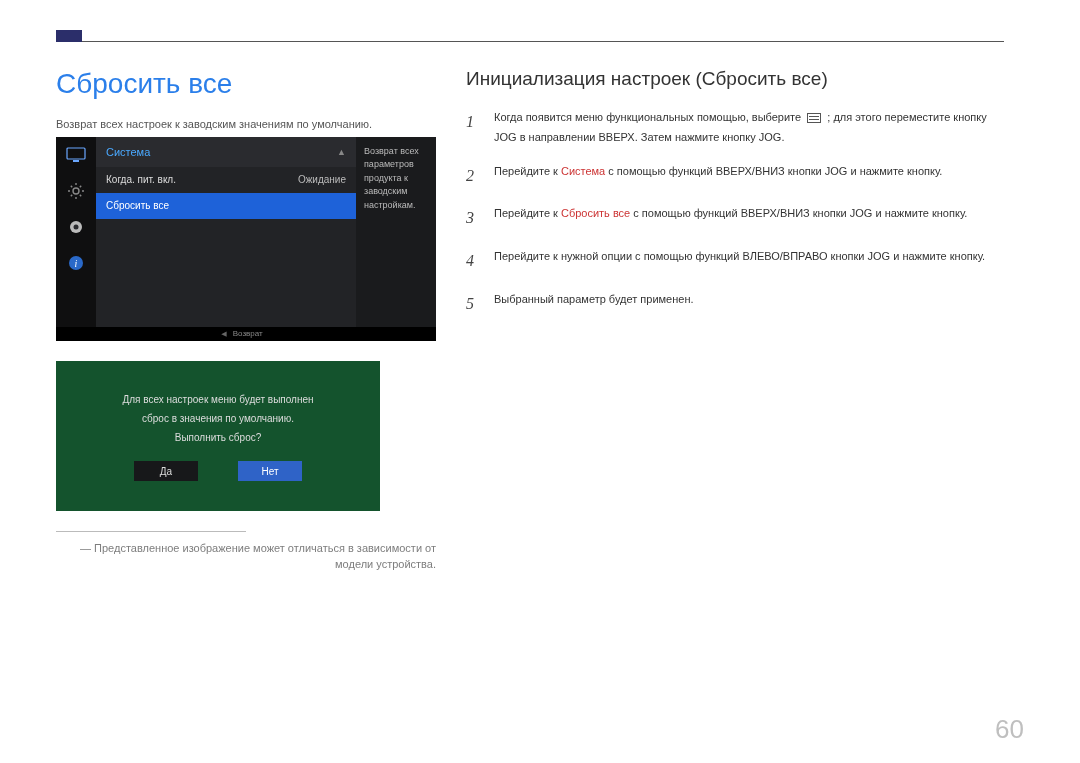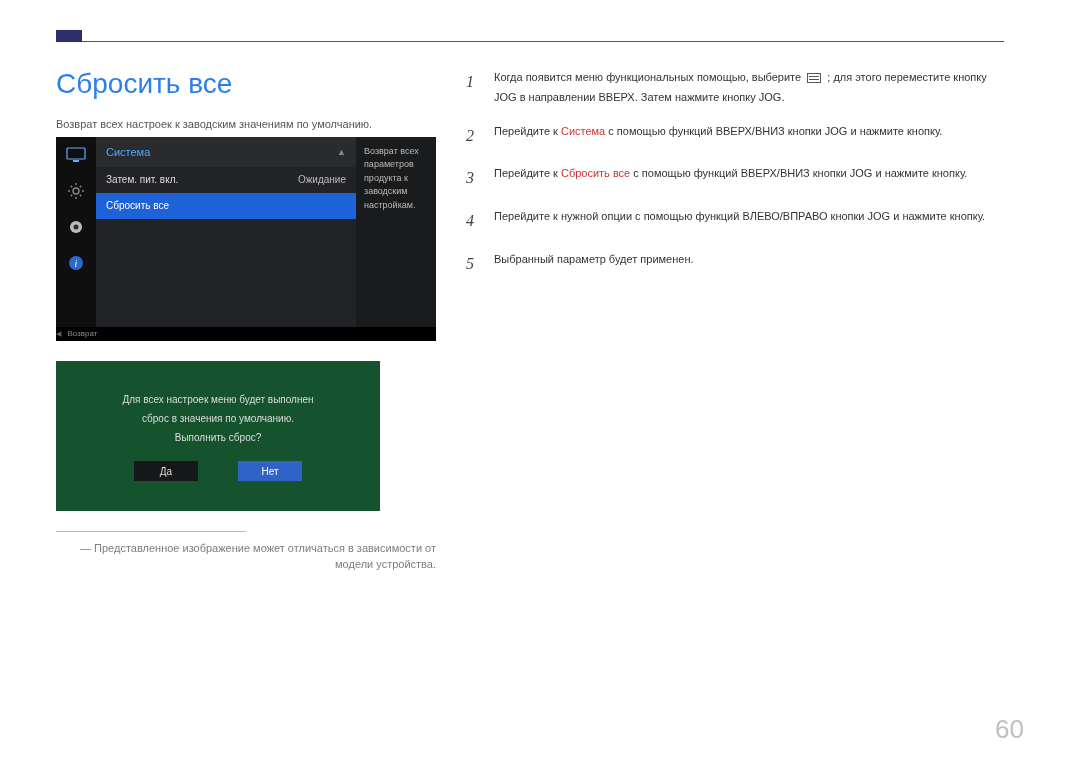--- a/index.html
+++ b/index.html
@@ -35,21 +35,21 @@
   .osd-rail { width:40px; background:#0f0f10; display:flex; flex-direction:column; align-items:center; gap:0; }
   .rail-ico { width:28px; height:36px; display:flex; align-items:center; justify-content:center; color:#666; }
   .rail-ico.sel { color:#4aa9ff; }
   .osd-panel { flex:0 0 260px; background:#222326; display:flex; flex-direction:column; }
   .osd-head { height:30px; display:flex; align-items:center; padding:0 10px; font-size:11px; color:#4aa9ff; background:#2a2b2f; }
   .osd-arrow { font-size:9px; color:#888; margin-left:auto; }
   .osd-row { height:26px; display:flex; align-items:center; padding:0 10px; font-size:10px; color:#ddd; }
   .osd-row .val { margin-left:auto; color:#bbb; }
   .osd-row.active { background:#1e62d9; color:#fff; }
   .osd-side { flex:1; background:#1a1b1d; padding:8px 8px; font-size:9px; color:#bbb; line-height:1.5; }
-  .osd-foot { position:absolute; bottom:0; left:0; right:0; height:14px; background:#000; display:flex; justify-content:flex-start; align-items:center; padding-right:8px; gap:6px; }
+  .osd-foot { position:absolute; bottom:0; left:0; right:0; height:14px; background:#000; display:flex; justify-content:center; align-items:center; padding-right:8px; gap:6px; }
   .osd-foot span { font-size:8px; color:#888; }
   .osd-foot .tri { font-size:7px; color:#666; }
   
   .confirm {
     margin-top:20px; width:324px; height:150px; background:#14532d; display:flex; flex-direction:column; align-items:center; justify-content:center; padding:10px 20px;
   }
   .confirm p { font-size:10px; color:#ddd; text-align:center; line-height:1.9; margin-bottom:14px; }
   .confirm .btns { display:flex; gap:40px; }
   .confirm .btn { width:64px; height:20px; font-size:10px; display:flex; align-items:center; justify-content:center; color:#ddd; }
   .confirm .btn.yes { background:#17181a; }
@@ -131,21 +131,21 @@
                 <text x="8" y="12" text-anchor="middle" font-size="10" font-family="Georgia" font-style="italic" fill="#fff">i</text>
               </svg>
           </div>
         </div>
         <div class="osd-panel">
           <div class="osd-head">
             <span>Система</span>
             <span class="osd-arrow">▲</span>
           </div>
           <div class="osd-row">
-            <span>Затем. пит. вкл.</span>
+            <span>Когда. пит. вкл.</span>
             <span class="val">Ожидание</span>
           </div>
           <div class="osd-row active">
             <span>Сбросить все</span>
           </div>
         </div>
         <div class="osd-side">Возврат всех параметров продукта к заводским настройкам.</div>
         <div class="osd-foot">
           <span class="tri">◀</span>
           <span>Возврат</span>
@@ -162,20 +162,21 @@
           <div class="btn yes">Да</div>
           <div class="btn no">Нет</div>
         </div>
       </div>
 
       <div class="footnote-sep"></div>
       <p class="footnote">Представленное изображение может отличаться в зависимости от модели устройства.</p>
     </div>
 
     <div class="col-right">
+      <h2 class="right-title">Инициализация настроек (Сбросить все)</h2>
       <ol class="steps">
         <li>
           <span class="num">1</span>
           <span class="txt">
             <span>Когда появится меню функциональных помощью, выберите </span>
             <span class="menu-ico"></span>
             <span> ; для этого переместите кнопку JOG в направлении ВВЕРХ. Затем нажмите кнопку JOG.</span>
           </span>
         </li>
         <li>

